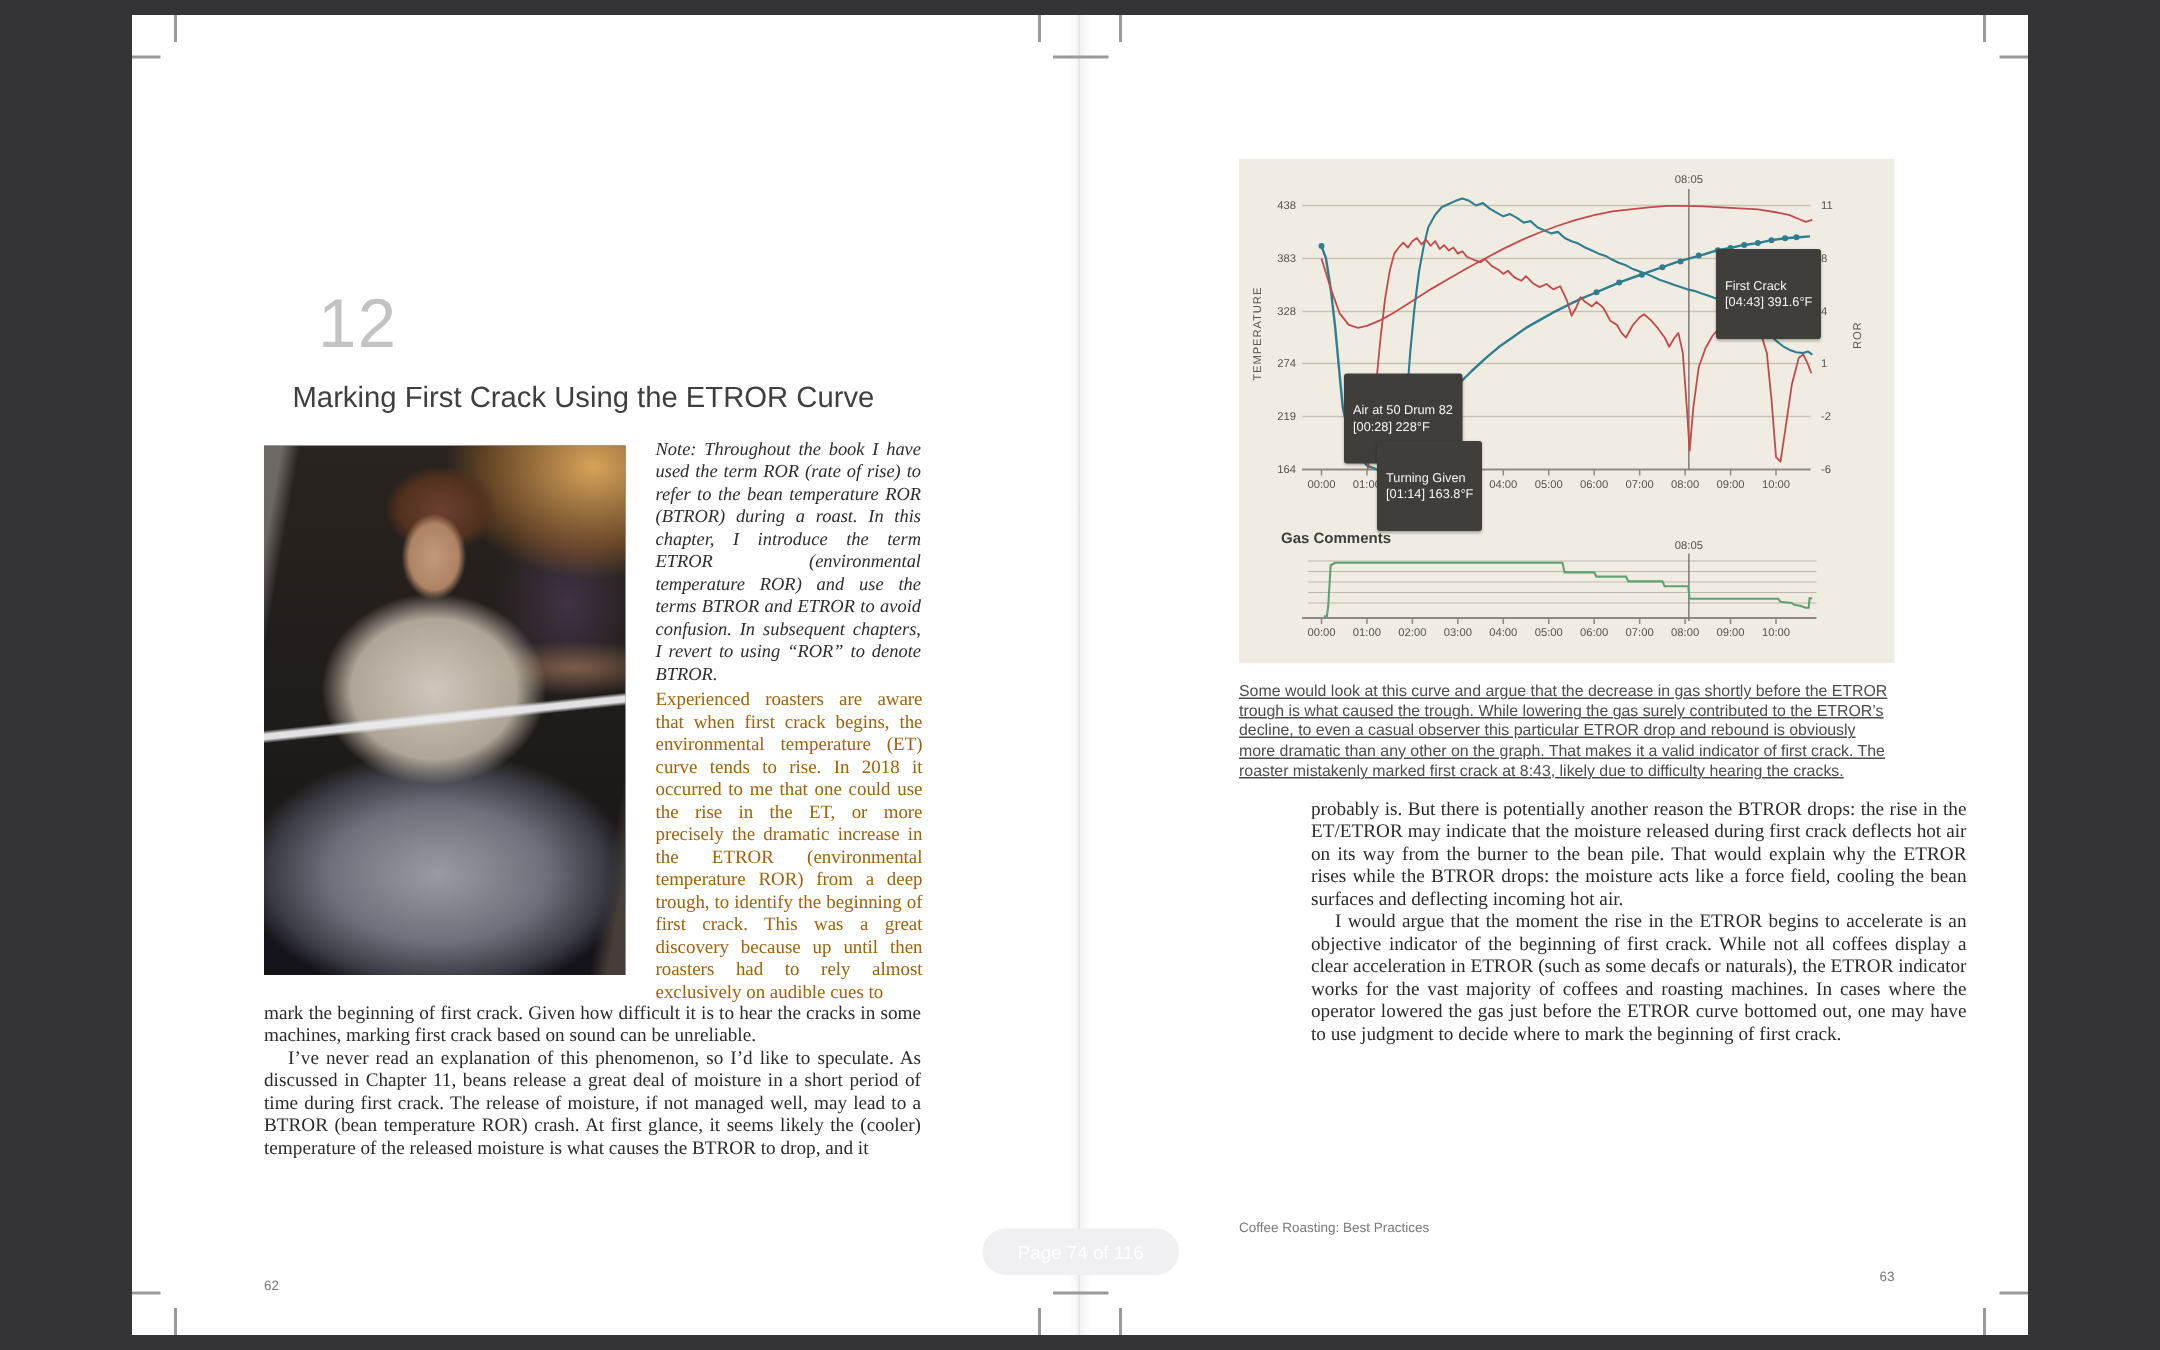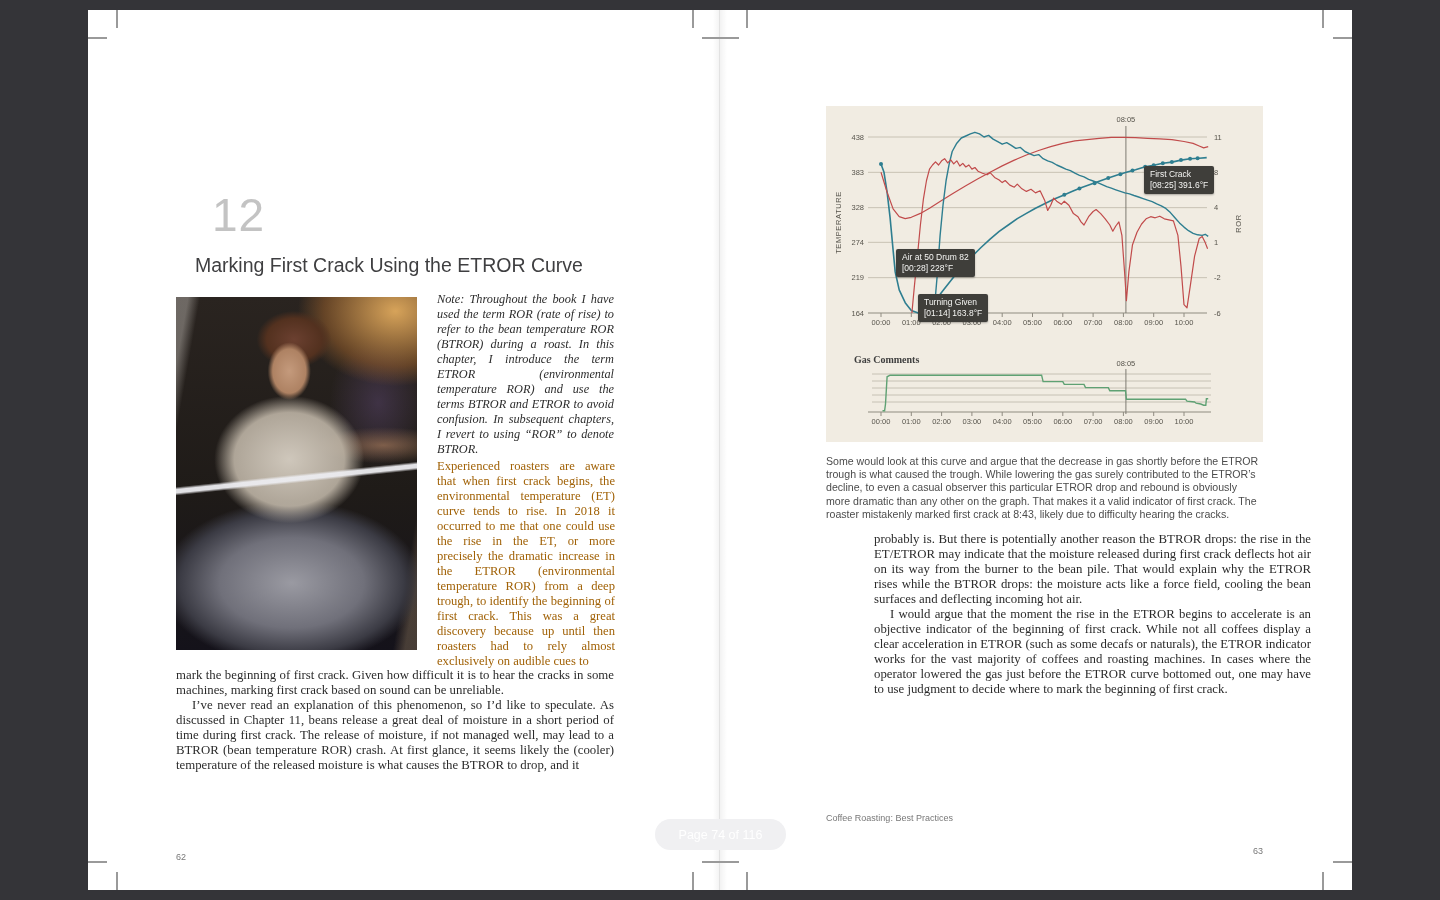--- a/index.html
+++ b/index.html
@@ -36,27 +36,27 @@
   .indent{text-indent:16px;}
   .folio{font-family:"Liberation Sans",sans-serif;font-size:9px;color:#787878;}
   
   .chart{left:738px;top:96px;width:437px;height:336px;background:#f1ece2;}
   .chart svg{position:absolute;left:0;top:0;}
   .tick-font, .chart text{font-family:"Liberation Sans",sans-serif;}
   .axis-title{position:absolute;font-family:"Liberation Sans",sans-serif;font-size:7.5px;
     color:#57544c;letter-spacing:.6px;text-align:center;}
   .temp-title{left:-33px;top:112px;width:90px;transform:rotate(-90deg);}
   .ror-title{left:397px;top:113px;width:30px;transform:rotate(-90deg);}
-  .gas-title{position:absolute;left:28px;top:248px;font-family:Liberation Serif, serif;
+  .gas-title{position:absolute;left:28px;top:248px;font-family:Liberation Sans, sans-serif;
     font-size:10px;font-weight:bold;color:#3e3e3e;}
   .tooltip{position:absolute;background:#3f3e3a;color:#f5f5f3;border-radius:2px;
-    padding:3px 6px;font-family:"Liberation Sans",sans-serif;font-size:8.5px;line-height:11px;
+    padding:19px 6px;font-family:"Liberation Sans",sans-serif;font-size:8.5px;line-height:11px;
     white-space:nowrap;box-shadow:0 1px 2px rgba(0,0,0,.3);}
   .caption{left:738px;top:445px;width:438px;font-family:"Liberation Sans",sans-serif;
-    font-size:10.6px;line-height:13.2px;color:#4c4c4c;}
+    font-size:10.6px;line-height:13.2px;color:#4c4c4c;text-decoration:underline;}
   .body-right{left:738px;top:522px;width:437px;font-size:12.8px;line-height:15px;
     color:#2b2b2b;text-align:justify;margin-left:48px;}
   .footer-title{left:738px;top:803px;}
   .folio-right{left:1100px;top:803px;width:75px;text-align:right;margin-top:33px;}
   .folio-left{left:88px;top:803px;margin-top:39px;}
   
   .pill{position:absolute;left:655px;top:819px;width:131px;height:31px;background:#f0f0f2;
     border-radius:16px;color:rgba(255,255,255,.95);font-family:"Liberation Sans",sans-serif;
     font-size:12.5px;display:flex;align-items:center;justify-content:center;}
 </style>
@@ -196,21 +196,21 @@
     <div class="tooltip" style="left: 70px; top: 143px;">
           <div>Air at 50 Drum 82</div>
           <div>[00:28] 228°F</div>
         </div>
         <div class="tooltip" style="left: 92px; top: 188px;">
           <div>Turning Given</div>
           <div>[01:14] 163.8°F</div>
         </div>
         <div class="tooltip" style="left: 318px; top: 60px;">
           <div>First Crack</div>
-          <div>[08:25] 391.6°F</div>
+          <div>[04:43] 391.6°F</div>
         </div>
       </div>
     <div class="abs caption">Some would look at this curve and argue that the decrease in gas shortly before the ETROR trough is what caused the trough. While lowering the gas surely contributed to the ETROR’s decline, to even a casual observer this particular ETROR drop and rebound is obviously more dramatic than any other on the graph. That makes it a valid indicator of first crack. The roaster mistakenly marked first crack at 8:43, likely due to difficulty hearing the cracks.</div>
     <div class="abs body-right">
       <div>probably is. But there is potentially another reason the BTROR drops: the rise in the ET/ETROR may indicate that the moisture released during first crack deflects hot air on its way from the burner to the bean pile. That would explain why the ETROR rises while the BTROR drops: the moisture acts like a force field, cooling the bean surfaces and deflecting incoming hot air.</div>
       <div class="indent">I would argue that the moment the rise in the ETROR begins to accelerate is an objective indicator of the beginning of first crack. While not all coffees display a clear acceleration in ETROR (such as some decafs or naturals), the ETROR indicator works for the vast majority of coffees and roasting machines. In cases where the operator lowered the gas just before the ETROR curve bottomed out, one may have to use judgment to decide where to mark the beginning of first crack.</div>
     </div>
     <div class="abs folio footer-title">Coffee Roasting: Best Practices</div>
     <div class="abs folio folio-right">63</div>
   </div>

